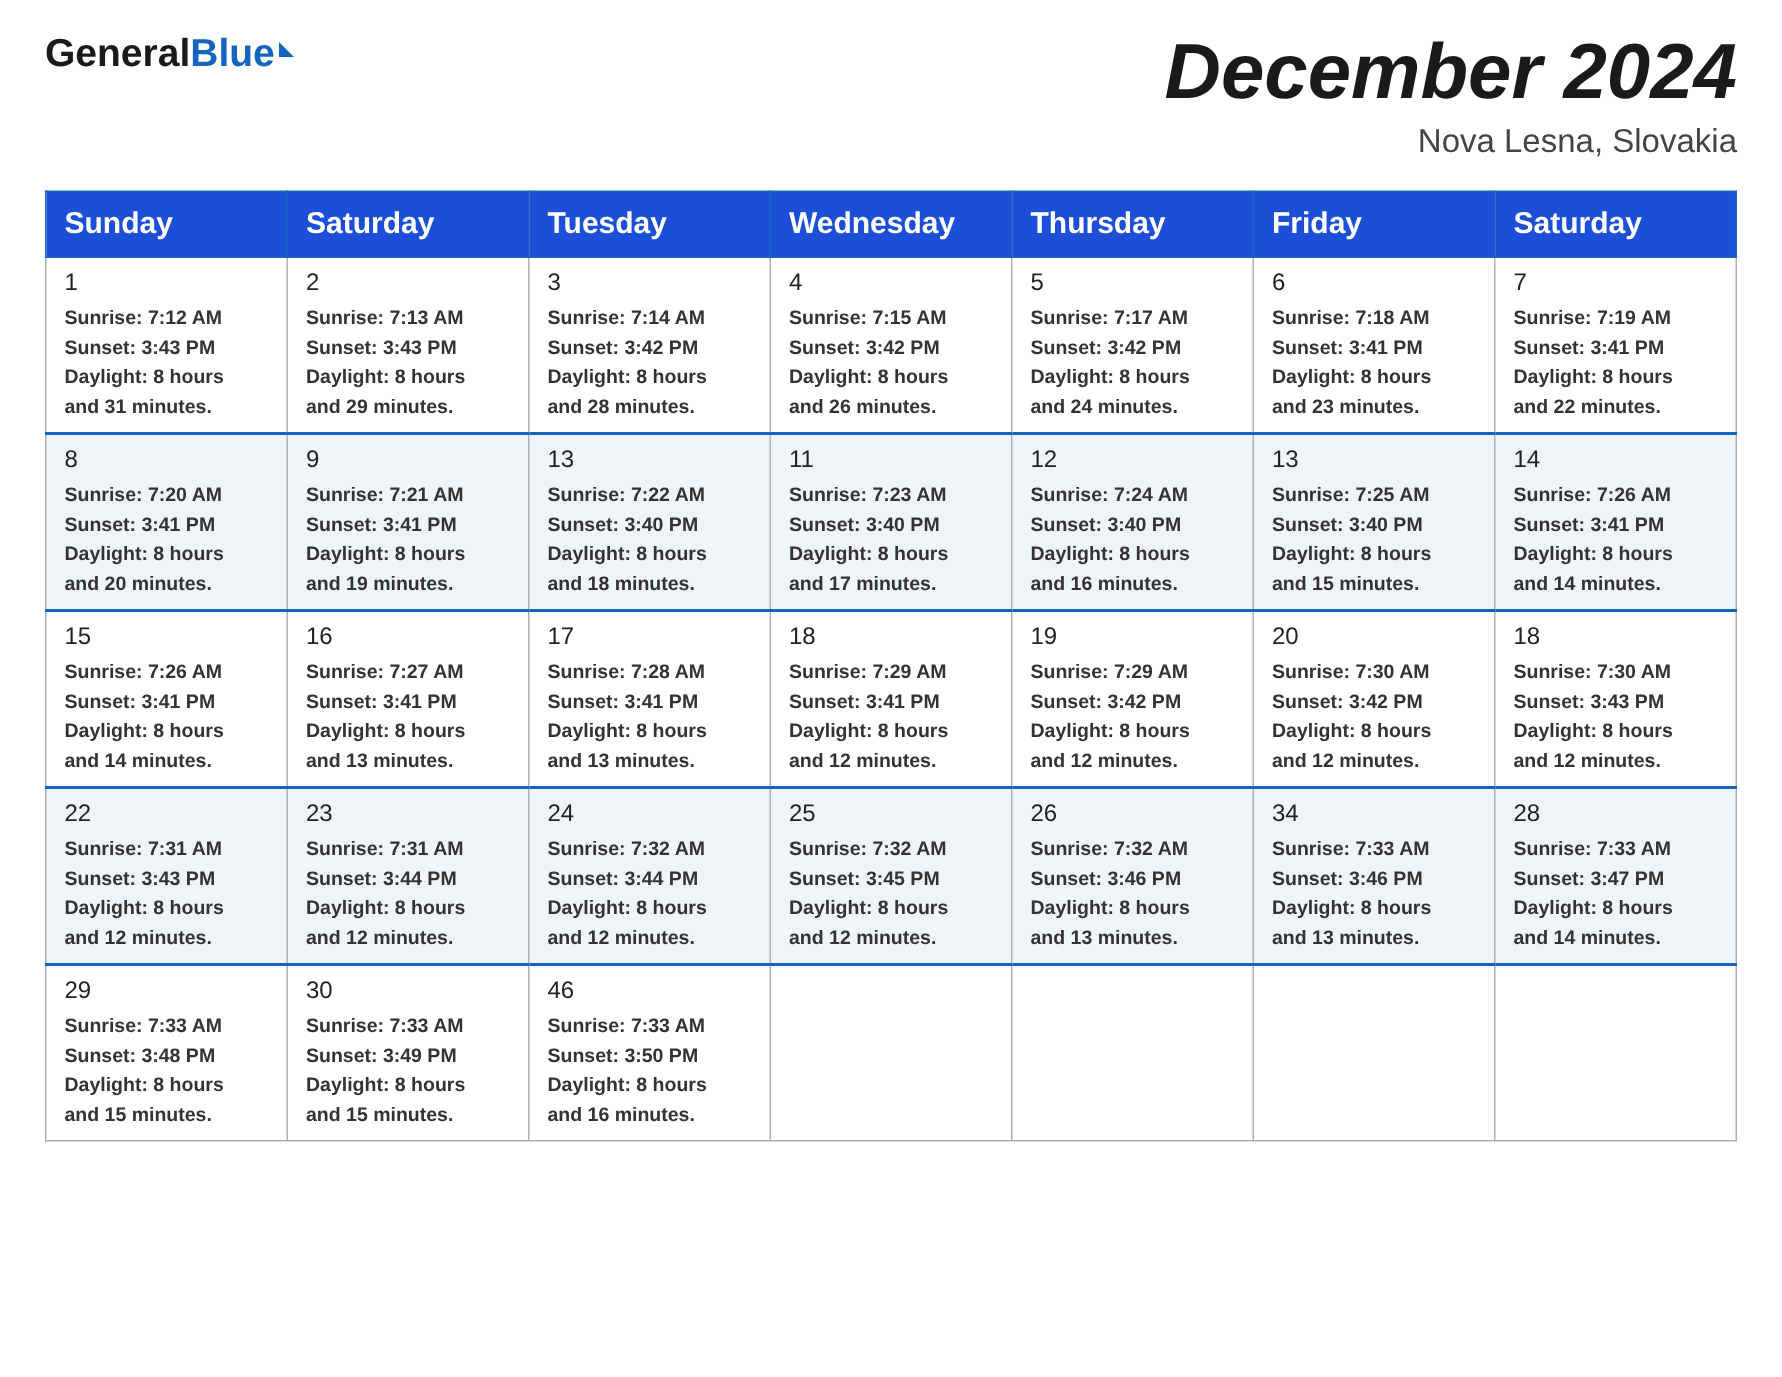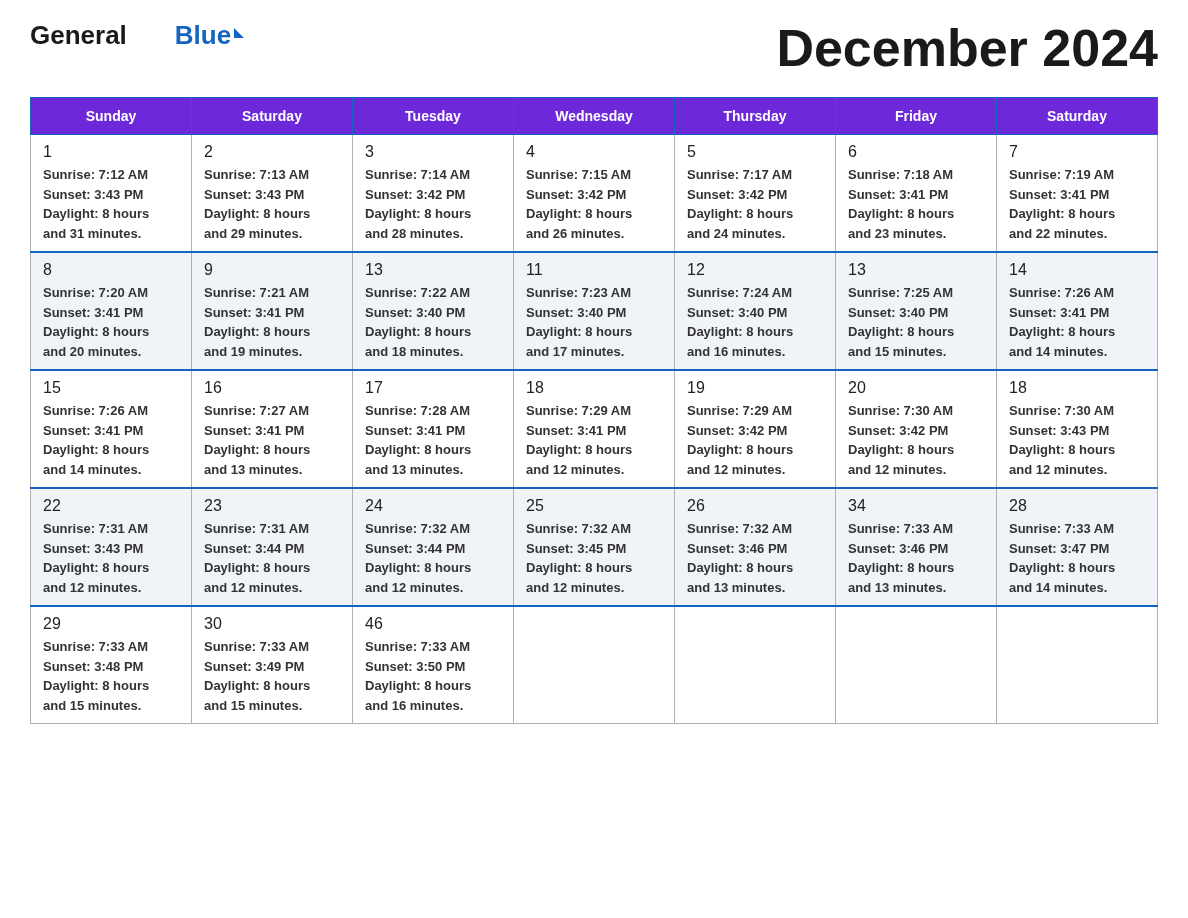--- a/index.html
+++ b/index.html
@@ -17,21 +17,20 @@
       margin-bottom: 20px;
     }
     .logo {
       display: flex;
       flex-direction: column;
       align-items: flex-start;
     }
     .logo-text {
       display: flex;
       align-items: center;
-      gap: 48px;
     }
     .logo-general {
       font-size: 26px;
       font-weight: bold;
       color: #1a1a1a;
     }
     .logo-blue-container {
       display: flex;
       align-items: flex-start;
     }
@@ -50,37 +49,38 @@
       margin-top: 8px;
     }
     .title-block {
       text-align: right;
     }
     .month-title {
       font-size: 52px;
       font-weight: bold;
       color: #1a1a1a;
       line-height: 1.1;
+      font-style: italic;
     }
     .location {
       font-size: 22px;
       color: #444;
       margin-top: 4px;
     }
     .calendar {
       width: 100%;
       border-collapse: collapse;
     }
     .calendar th {
-      background-color: #6d28d9;
+      background-color: #1d4ed8;
       color: #fff;
-      font-size: 14px;
+      font-size: 20px;
       font-weight: bold;
       padding: 10px 12px;
-      text-align: center;
+      text-align: left;
       border: 1px solid #1565c0;
     }
     .calendar td {
       vertical-align: top;
       padding: 8px 12px;
       border: 1px solid #b0b0b0;
       width: calc(100% / 7);
       min-height: 100px;
       font-size: 13px;
       color: #222;
@@ -122,20 +122,21 @@
     <div class="logo-text">
       <span class="logo-general">General</span>
       <div class="logo-blue-container">
         <span class="logo-blue">Blue</span>
         <div class="logo-arrow"></div>
       </div>
     </div>
   </div>
   <div class="title-block">
     <div class="month-title">December 2024</div>
+    <div class="location">Nova Lesna, Slovakia</div>
   </div>
 </div>
 
 <table class="calendar">
   <thead>
     <tr>
       <th>Sunday</th>
       <th>Saturday</th>
       <th>Tuesday</th>
       <th>Wednesday</th>

